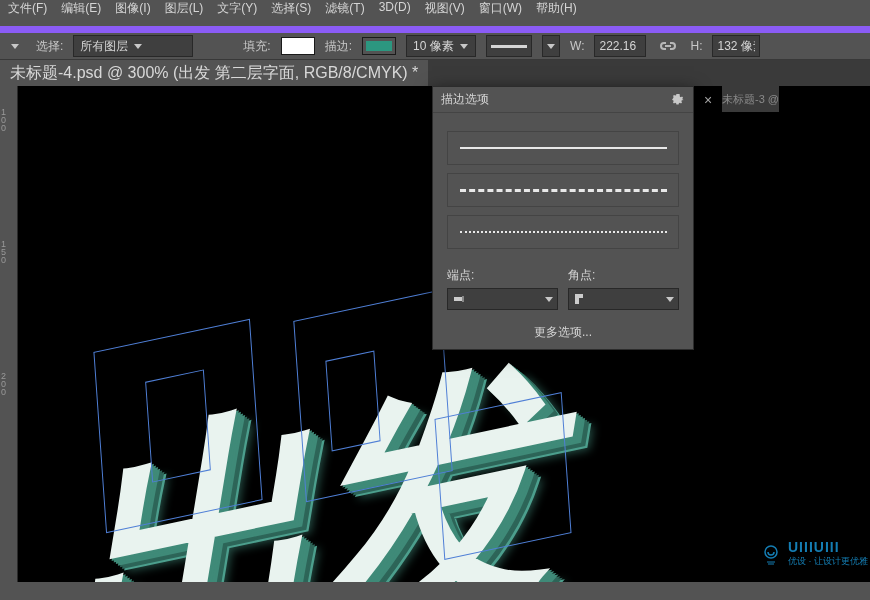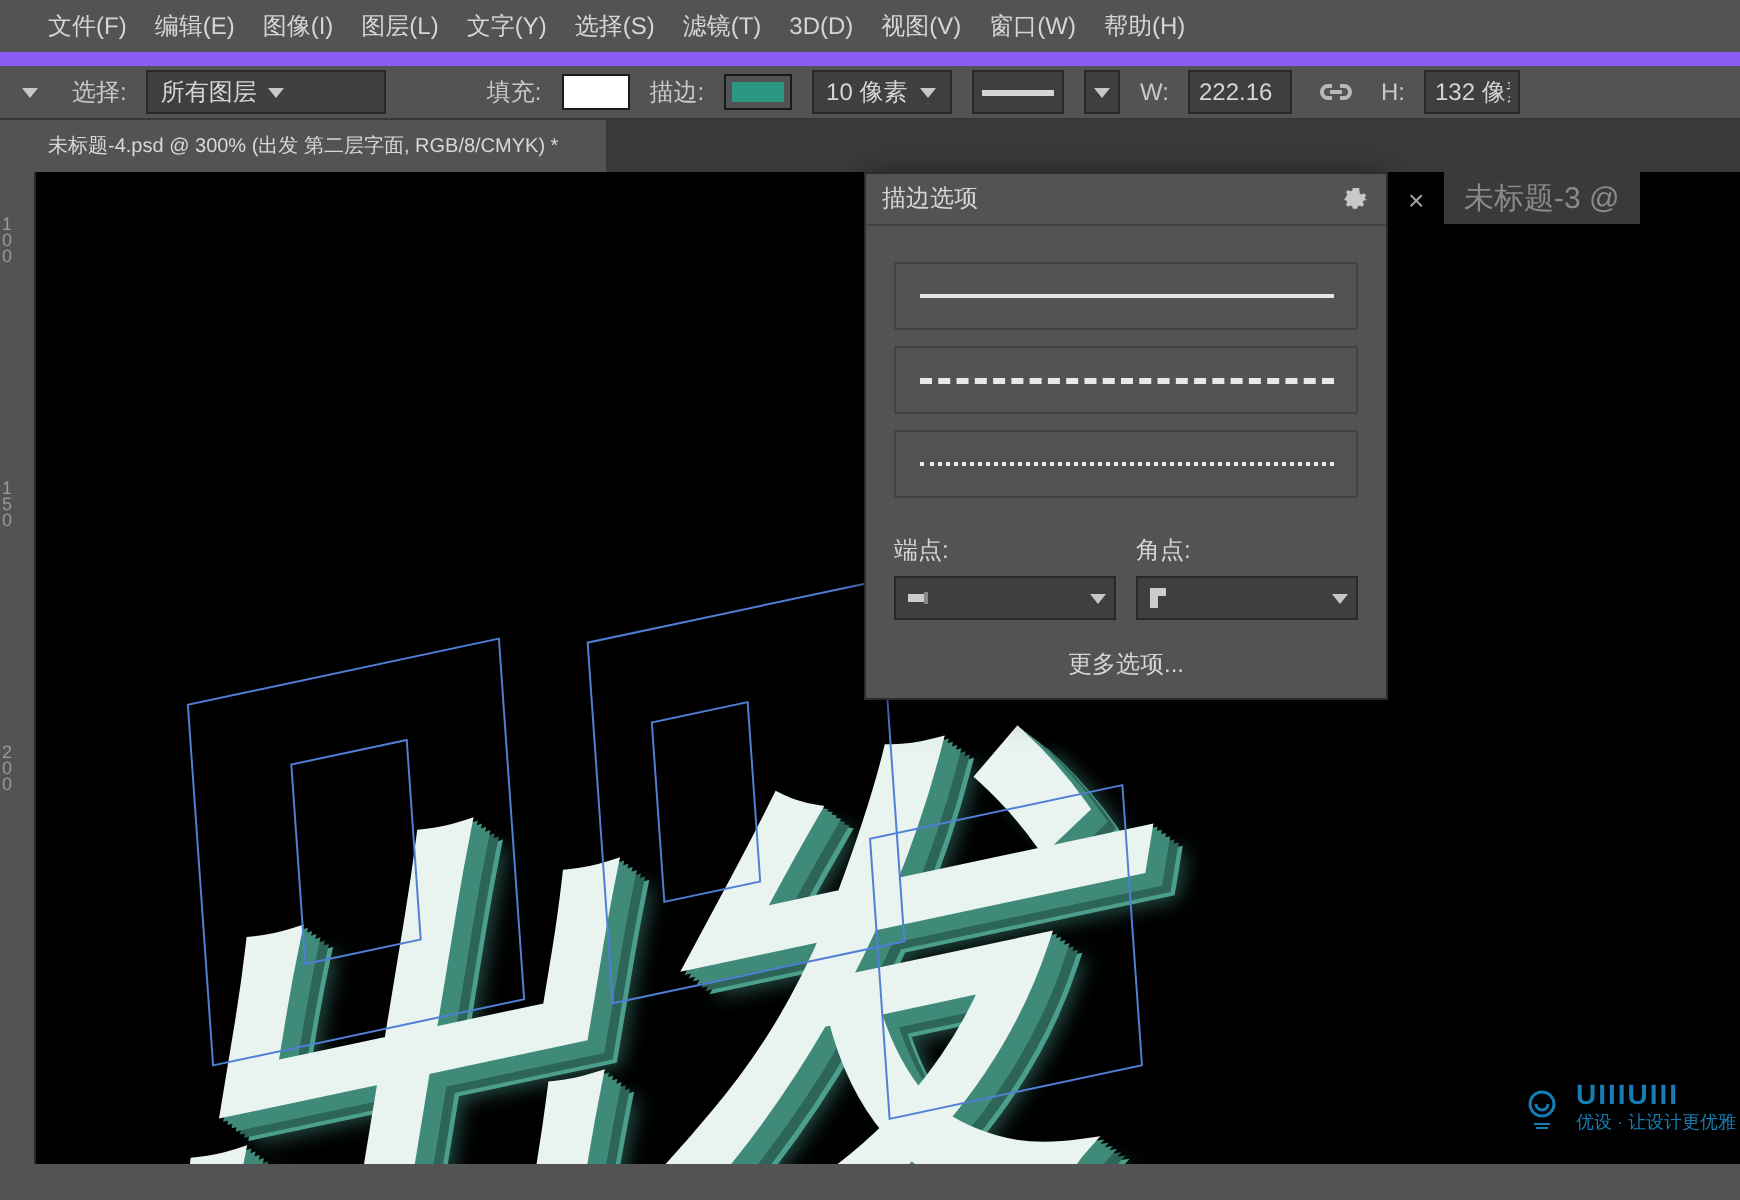--- a/index.html
+++ b/index.html
@@ -1,32 +1,32 @@
 <!DOCTYPE html>
 <html><head>
 <meta charset="utf-8">
 <style>
 *{box-sizing:border-box;margin:0;padding:0;font-family:"Microsoft YaHei",sans-serif;}
 body{width:870px;height:600px;background:#535353;color:#d5d5d5;font-size:12px;overflow:hidden;position:relative;}
-.menubar{height:26px;background:#535353;display:flex;align-items:center;padding:0 24px;gap:14px;}
+.menubar{height:26px;background:#535353;display:flex;padding:0 8px;gap:14px;}
 .menubar span{cursor:pointer;}
 .options{height:34px;background:#535353;border-top:7px solid #8b5cf6;border-bottom:1px solid #383838;display:flex;align-items:center;padding:0 4px;gap:10px;}
 .tool-chev{width:22px;height:22px;display:flex;align-items:center;justify-content:center;background:#535353;}
 .lbl{color:#c8c8c8;}
 .dropdown{height:22px;background:#3f3f3f;border:1px solid #282828;display:flex;align-items:center;padding:0 6px;gap:6px;}
 .dropdown.sm{width:70px;}
 .chev{width:0;height:0;border-left:4px solid transparent;border-right:4px solid transparent;border-top:5px solid #c8c8c8;}
 .swatch{width:34px;height:18px;background:#fff;border:1px solid #1a1a1a;}
 .stroke-swatch{width:34px;height:18px;background:#2c9780;border:1px solid #1a1a1a;box-shadow:inset 0 0 0 3px #535353;}
 .num-input{height:22px;background:#3f3f3f;border:1px solid #282828;color:#d5d5d5;padding:0 4px;font-size:12px;}
 .line-preview{width:46px;height:22px;background:#3f3f3f;border:1px solid #282828;display:flex;align-items:center;justify-content:center;}
 .line-solid{width:36px;height:3px;background:#d5d5d5;}
 .link-icon{width:24px;height:18px;display:flex;align-items:center;justify-content:center;}
 .tabbar{height:26px;background:#3a3a3a;display:flex;align-items:center;}
-.tab{height:26px;padding:0 24px;display:flex;align-items:center;background:#535353;font-size:10px;color:#d8d8d8;}
+.tab{height:26px;padding:0 10px;display:flex;align-items:center;background:#535353;font-size:16px;color:#d8d8d8;}
 .ruler-h{height:18px;background:#535353;border-bottom:1px solid #2b2b2b;position:relative;margin-left:18px;font-size:9px;color:#999;overflow:hidden;}
 .ruler-h .ticknum{position:absolute;top:4px;}
 .ruler-v{width:18px;background:#535353;border-right:1px solid #2b2b2b;position:absolute;left:0;top:0;bottom:0;font-size:9px;color:#999;}
 .ruler-v .ticknum{position:absolute;left:1px;line-height:8px;}
 .canvas-wrap{position:relative;height:496px;}
 .canvas{position:absolute;left:18px;top:0;right:0;bottom:0;background:#000;overflow:hidden;}
 .text3d{position:absolute;font-size:260px;font-weight:900;font-style:italic;color:#e9f3ef;letter-spacing:-20px;transform:rotate(-12deg) skewX(-8deg);text-shadow:2px 2px 0 #3f8a78,4px 4px 0 #3f8a78,6px 6px 0 #3f8a78,8px 8px 0 #3f8a78,10px 10px 0 #2d6558,12px 12px 0 #2d6558,14px 14px 0 #4c9f8d,16px 16px 10px rgba(76,159,141,0.5);}
 .txt1{left:40px;top:270px;}
 .wireframe{position:absolute;border:1.5px solid #4f7fd6;transform:rotate(-12deg) skewX(-8deg);}
 .popup{position:absolute;left:432px;top:86px;width:262px;background:#535353;border:1px solid #2c2c2c;box-shadow:0 4px 16px rgba(0,0,0,0.6);z-index:50;}
@@ -35,21 +35,21 @@
 .stroke-samples{padding:18px 14px 4px;}
 .sample{height:34px;border:1px solid #444;margin-bottom:8px;display:flex;align-items:center;justify-content:center;}
 .s-solid{width:90%;height:2.5px;background:#e8e8e8;}
 .s-dash{width:90%;height:0;border-top:3px dashed #e8e8e8;}
 .s-dot{width:90%;height:0;border-top:2px dotted #e8e8e8;}
 .popup-row{display:flex;padding:6px 14px;gap:10px;}
 .popup-col{flex:1;}
 .iconbtn{height:22px;width:100%;background:#3f3f3f;border:1px solid #282828;display:flex;align-items:center;justify-content:space-between;padding:0 4px;margin-top:4px;}
 .more{text-align:center;padding:8px;color:#d5d5d5;cursor:pointer;}
 .close-x{color:#aaa;font-size:14px;position:absolute;left:704px;top:92px;cursor:pointer;}
-.tab2{position:absolute;left:722px;top:86px;height:26px;background:#3a3a3a;padding:0 10px;display:flex;align-items:center;font-size:15px;color:#8a8a8a;}
+.tab2{position:absolute;left:722px;top:86px;height:26px;background:#3a3a3a;padding:0 0;display:flex;align-items:center;font-size:11px;color:#8a8a8a;}
 .watermark{position:absolute;right:2px;bottom:14px;color:#1a9de0;font-size:14px;opacity:0.8;display:flex;align-items:center;gap:6px;}
 .wm-sub{font-size:9px;color:#1a9de0;display:block;}
 svg{display:block;}
 </style>
 </head>
 <body>
 
 <div class="menubar">
   <span>文件(F)</span>
   <span>编辑(E)</span>

